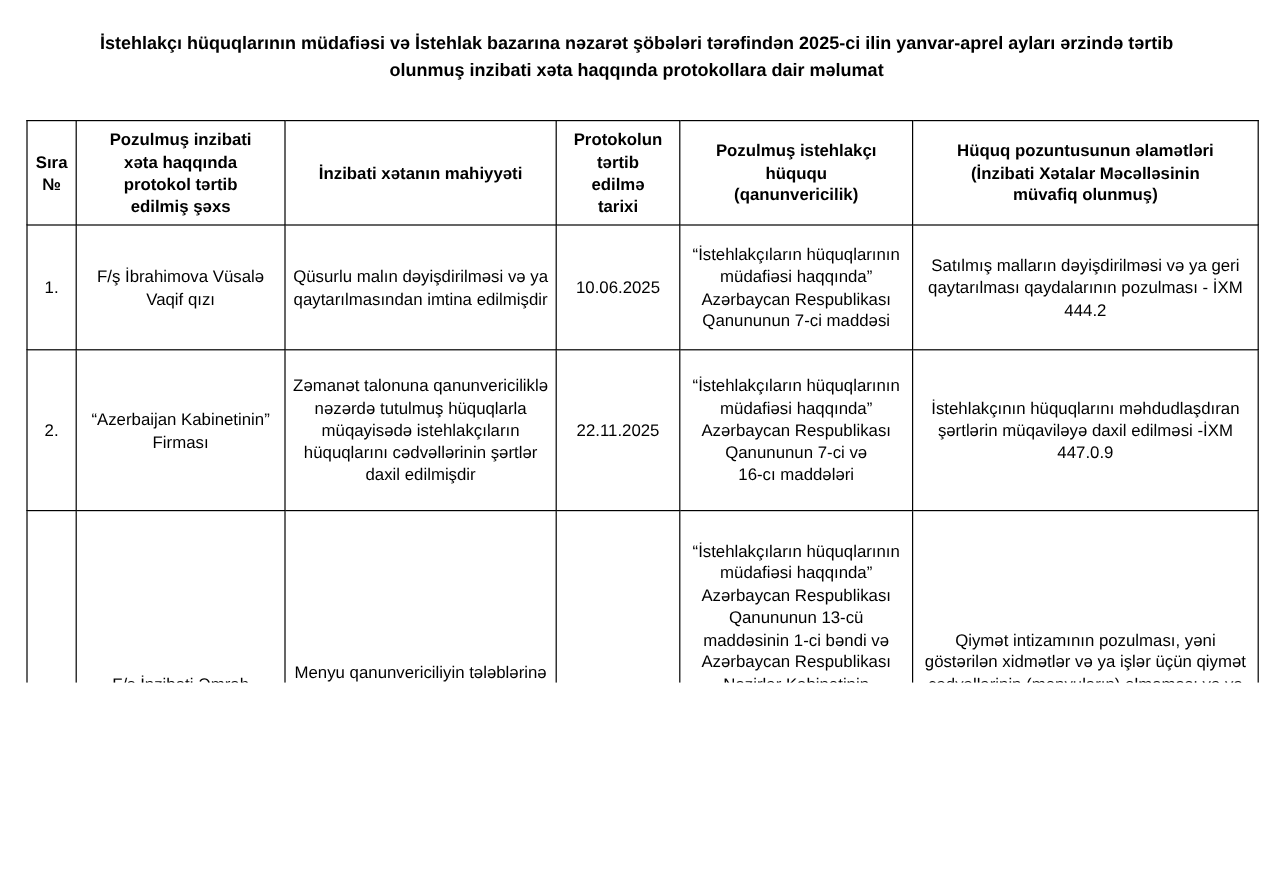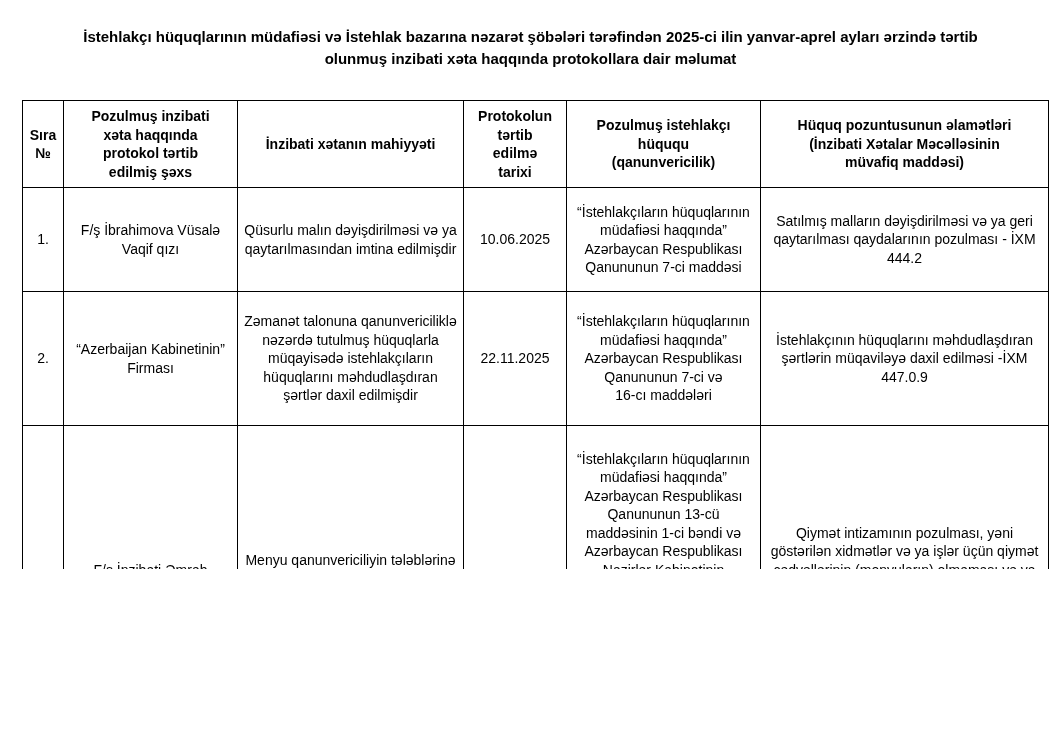--- a/index.html
+++ b/index.html
@@ -80,36 +80,36 @@
         <th>İnzibati xətanın mahiyyəti</th>
         <th>Protokolun
 tərtib
 edilmə
 tarixi</th>
         <th>Pozulmuş istehlakçı
 hüququ
 (qanunvericilik)</th>
         <th>Hüquq pozuntusunun əlamətləri
 (İnzibati Xətalar Məcəlləsinin
-müvafiq maddəsi)</th>
+müvafiq olunmuş)</th>
       </tr>
     </thead>
     <tbody>
       <tr class="row-1">
         <td>1.</td>
         <td>F/ş İbrahimova Vüsalə Vaqif qızı</td>
         <td>Qüsurlu malın dəyişdirilməsi və ya qaytarılmasından imtina edilmişdir</td>
         <td>10.06.2025</td>
         <td>“İstehlakçıların hüquqlarının müdafiəsi haqqında” Azərbaycan Respublikası Qanununun 7-ci maddəsi</td>
         <td>Satılmış malların dəyişdirilməsi və ya geri qaytarılması qaydalarının pozulması - İXM 444.2</td>
       </tr>
       <tr class="row-2">
         <td>2.</td>
         <td>“Azerbaijan Kabinetinin” Firması</td>
-        <td>Zəmanət talonuna qanunvericiliklə nəzərdə tutulmuş hüquqlarla müqayisədə istehlakçıların hüquqlarını məhdudlaşdıran şərtlər daxil edilmişdir</td>
+        <td>Zəmanət talonuna qanunvericiliklə nəzərdə tutulmuş hüquqlarla müqayisədə istehlakçıların hüquqlarını cədvəllərinin şərtlər daxil edilmişdir</td>
         <td>22.11.2025</td>
         <td>“İstehlakçıların hüquqlarının müdafiəsi haqqında” Azərbaycan Respublikası Qanununun 7-ci və
 16-cı maddələri</td>
         <td>İstehlakçının hüquqlarını məhdudlaşdıran şərtlərin müqaviləyə daxil edilməsi -İXM 447.0.9</td>
       </tr>
       <tr class="row-3">
         <td>3.</td>
         <td>F/ş İnzibati Əmrah Camaldin oğlu</td>
         <td>Menyu qanunvericiliyin tələblərinə uyğun tərtib olunmamış və istehlakçı hesabda aldadılmışdır</td>
         <td>28.10.2025</td>

